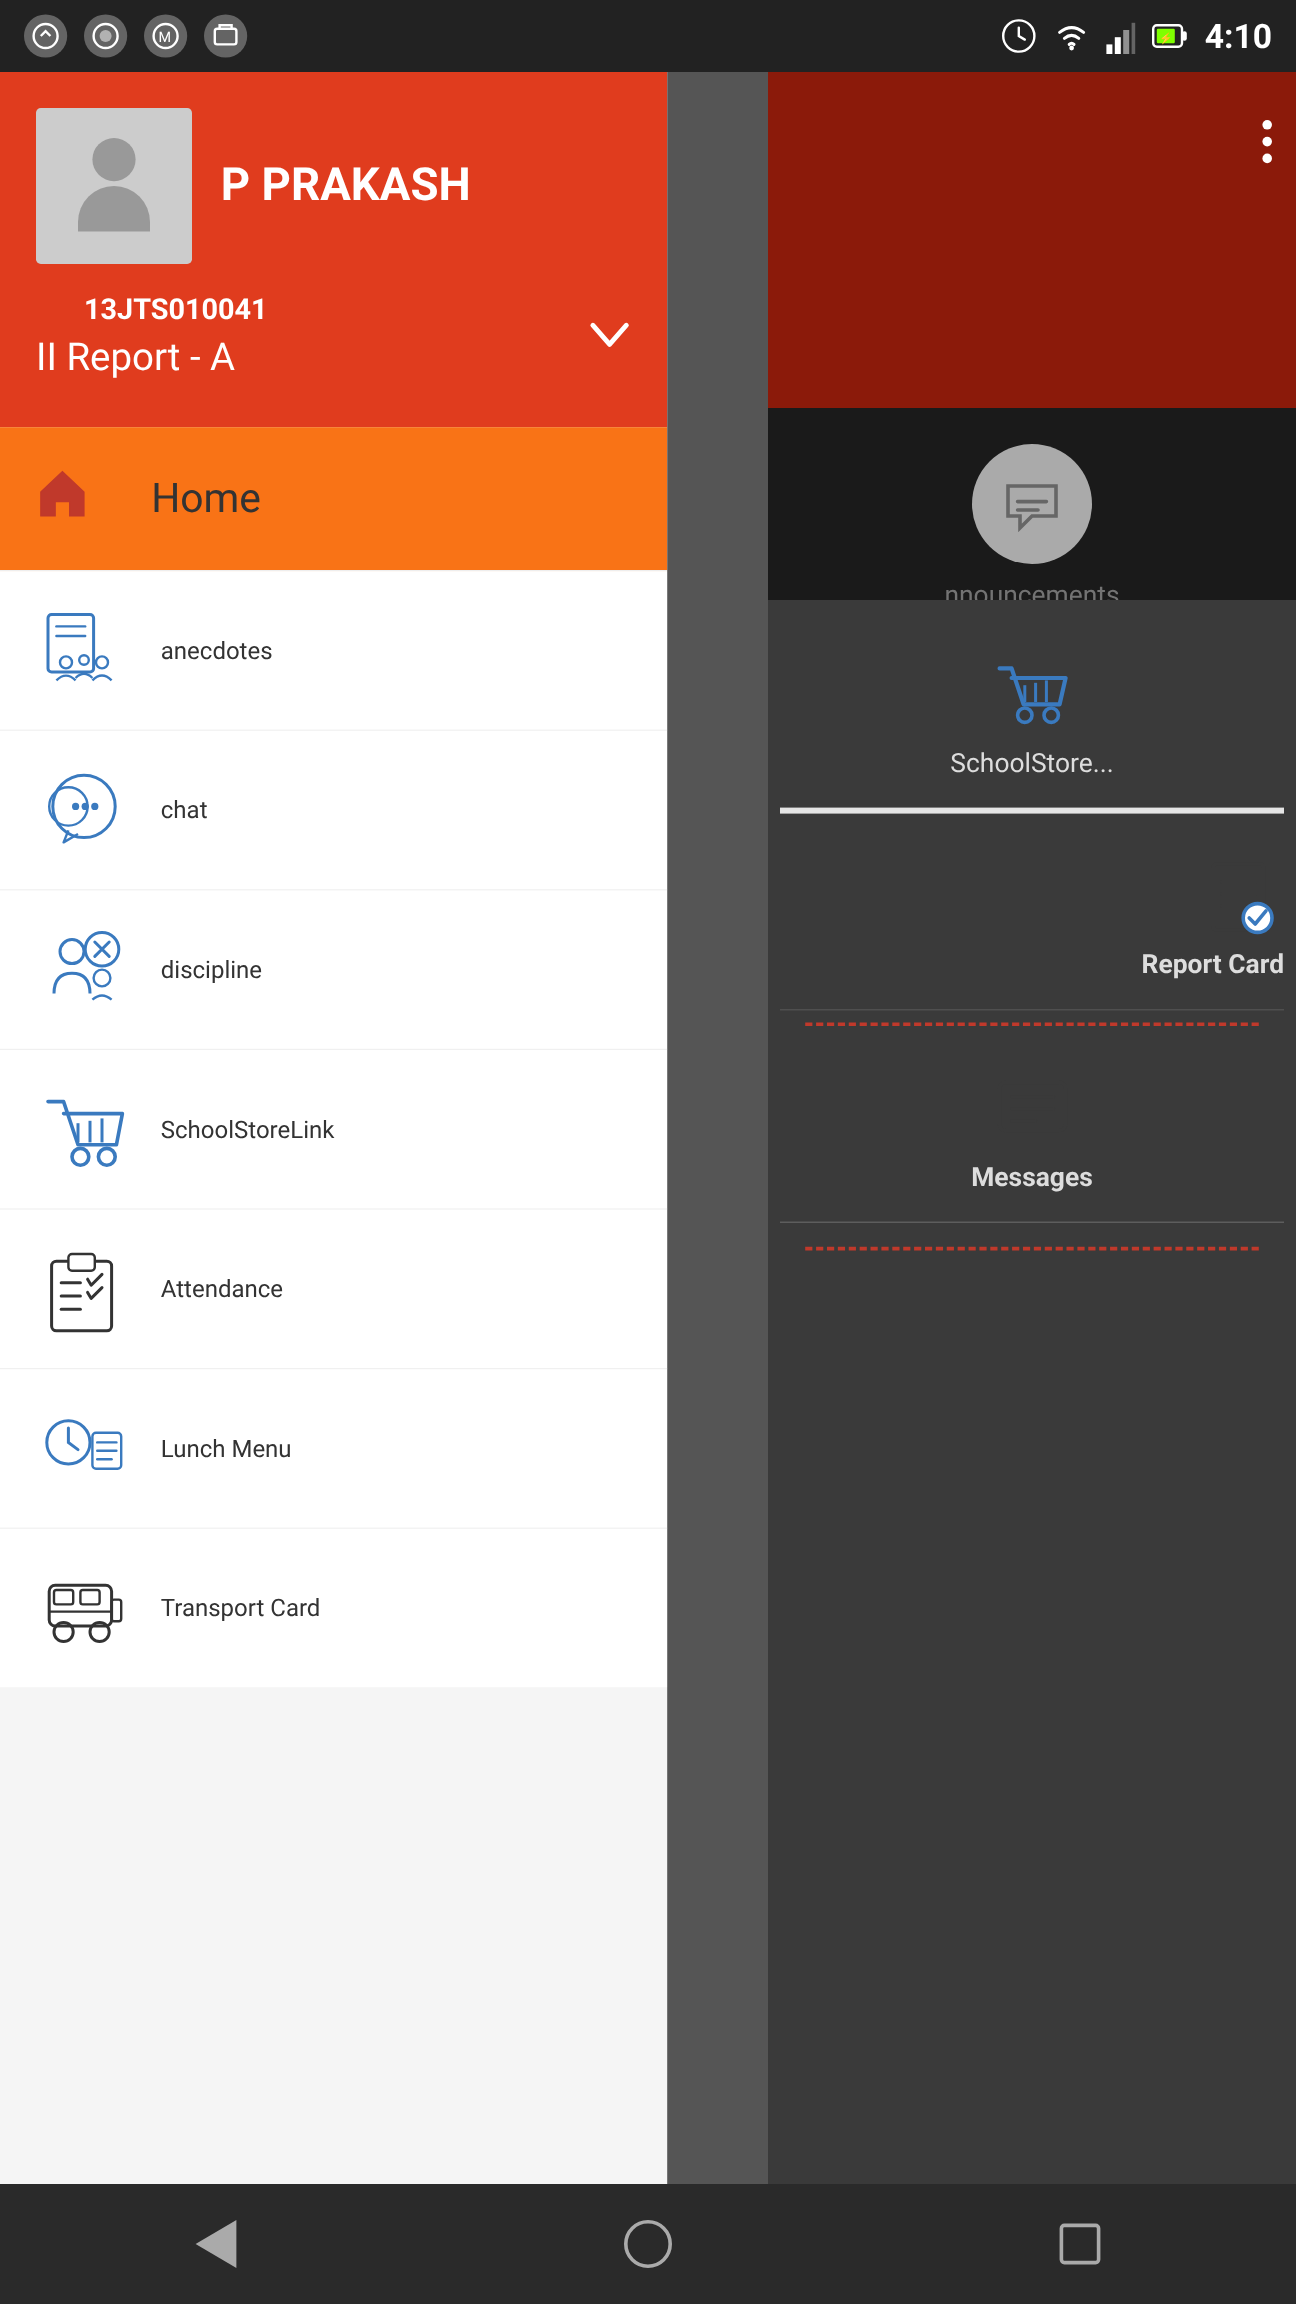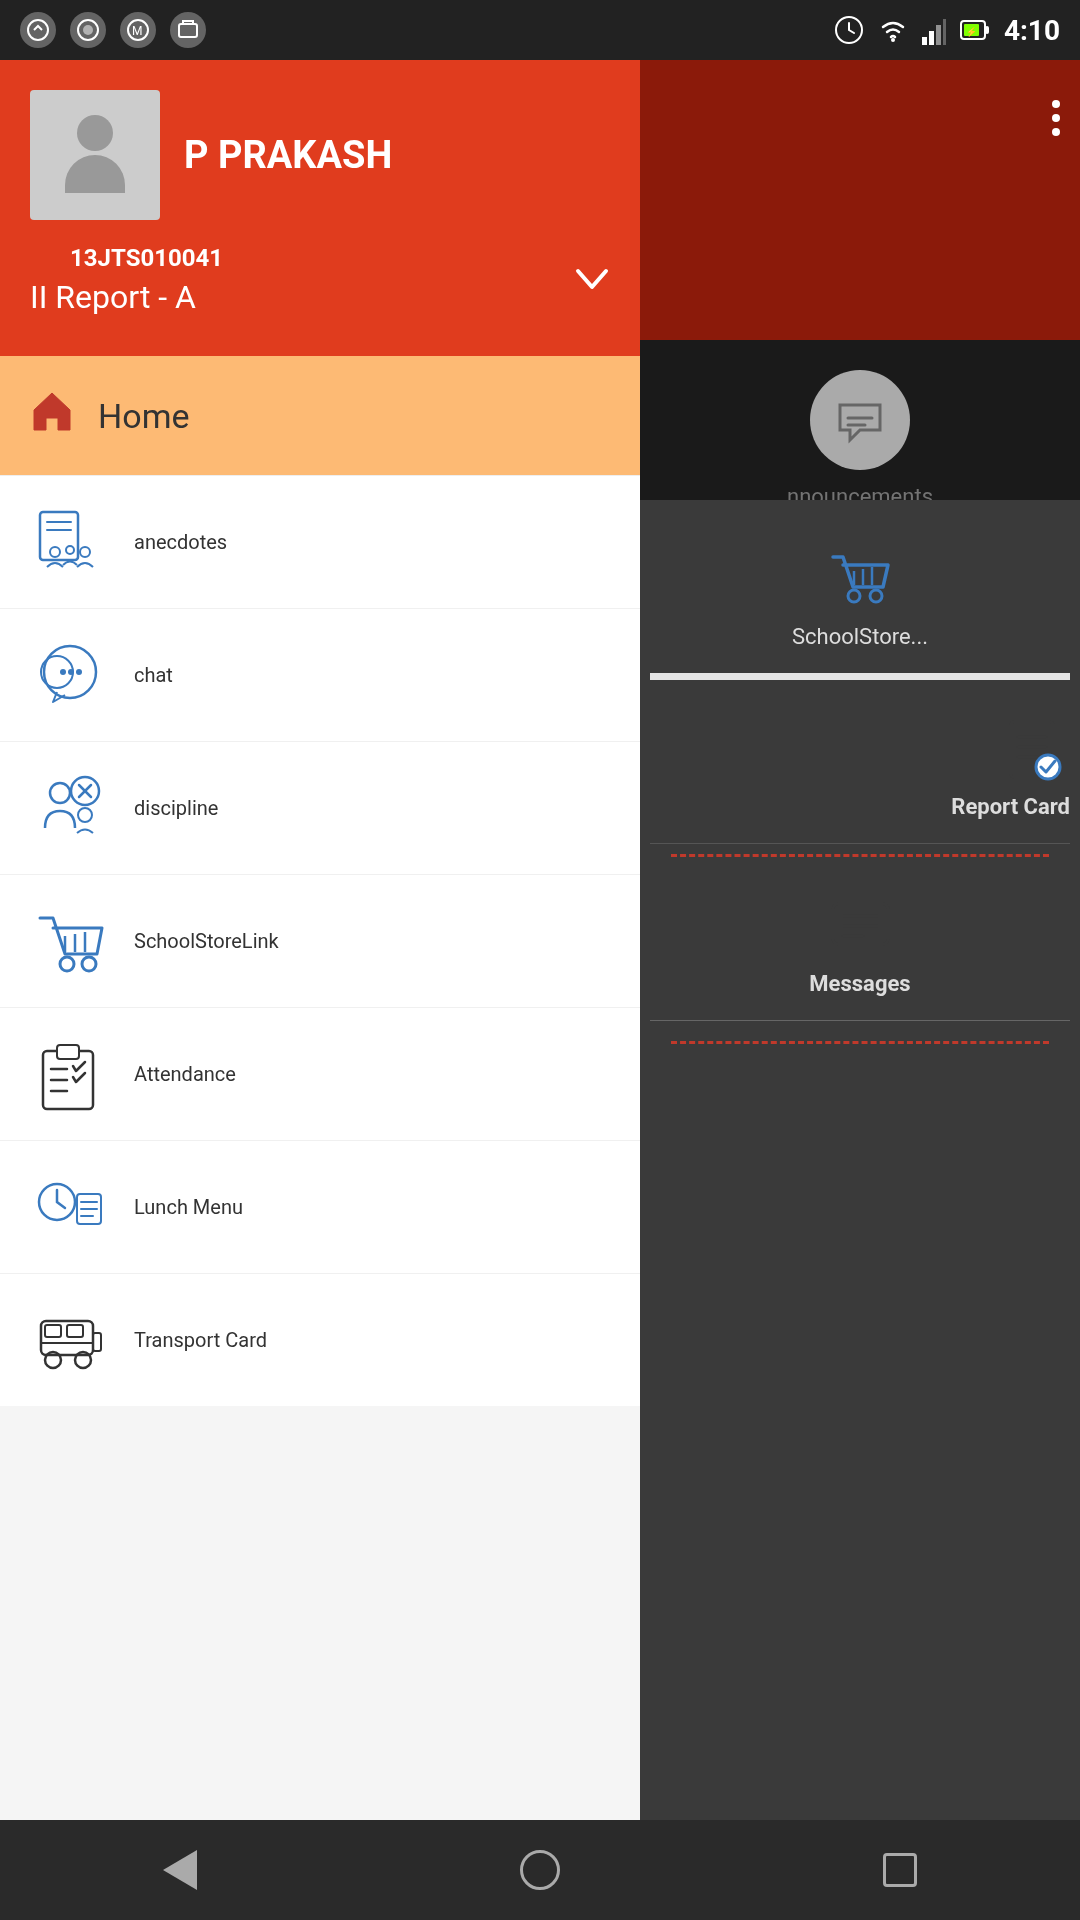--- a/index.html
+++ b/index.html
@@ -152,21 +152,21 @@
       width: 100%;
       border-top: 3px dashed #c0392b;
       margin: 10px 0;
     }
 
     
     .drawer {
       position: absolute;
       top: 60px;
       left: 0;
-      width: 640px;
+      width: 556px;
       bottom: 100px;
       background: #f5f5f5;
       z-index: 50;
       overflow-y: auto;
     }
 
     
     .profile-header {
       background: #e03c1e;
       padding: 30px 30px 40px 30px;
@@ -234,23 +234,24 @@
     .dropdown-arrow {
       color: white;
       font-size: 32px;
     }
 
     
     .home-row {
       display: flex;
       align-items: center;
       padding: 32px 30px;
-      background: #fdba74;
+      background: #f97316;
       border-bottom: 1px solid #eee;
       cursor: pointer;
+      gap: 28px;
     }
     .home-icon {
       color: #c0392b;
       font-size: 44px;
       margin-right: 24px;
     }
     .home-label {
       font-size: 34px;
       color: #333;
     }
@@ -414,21 +415,21 @@
     <svg width="60" height="60" viewBox="0 0 60 60">
       <path d="M10 25 L10 40 L20 40 L20 50 L30 40 L50 40 L50 15 L10 15 Z" fill="none" stroke="#666" stroke-width="3"></path>
       <path d="M18 28 L42 28 M18 35 L35 35" stroke="#666" stroke-width="3" stroke-linecap="round"></path>
     </svg>
   </div>
   <span class="announce-text" style="color:#737373; font-size:22px;">nnouncements</span>
 </div>
 
 <div class="right-grid" style="top:500px; left:640px; right:0; position:absolute; bottom:100px; background:#3a3a3a; display:flex; flex-direction:column; align-items:center; padding:20px 10px; overflow:hidden; z-index:5;">
 
-  <div class="right-grid-item" style="display:flex;flex-direction:column;align-items:center;width:100%;padding:24px 0;border-bottom:7px solid #e5e5e5;cursor:pointer;">
+  <div class="right-grid-item" style="display:flex;flex-direction:column;align-items:center;width:100%;padding:24px 0;border-bottom:5px solid #e5e5e5;cursor:pointer;">
     <div class="right-grid-icon">
       <svg width="65" height="65" viewBox="0 0 65 65">
         <path d="M5 10 L15 10 L25 40 L55 40 L60 18 L15 18" stroke="#3a7abf" stroke-width="3.5" fill="none" stroke-linejoin="round" stroke-linecap="round"></path>
         <circle cx="26" cy="49" r="6" stroke="#3a7abf" stroke-width="3" fill="none"></circle>
         <circle cx="48" cy="49" r="6" stroke="#3a7abf" stroke-width="3" fill="none"></circle>
         <line x1="35" y1="22" x2="35" y2="38" stroke="#3a7abf" stroke-width="2.5"></line>
         <line x1="44" y1="20" x2="44" y2="38" stroke="#3a7abf" stroke-width="2.5"></line>
         <line x1="26" y1="24" x2="26" y2="38" stroke="#3a7abf" stroke-width="2.5"></line>
       </svg>
     </div>

